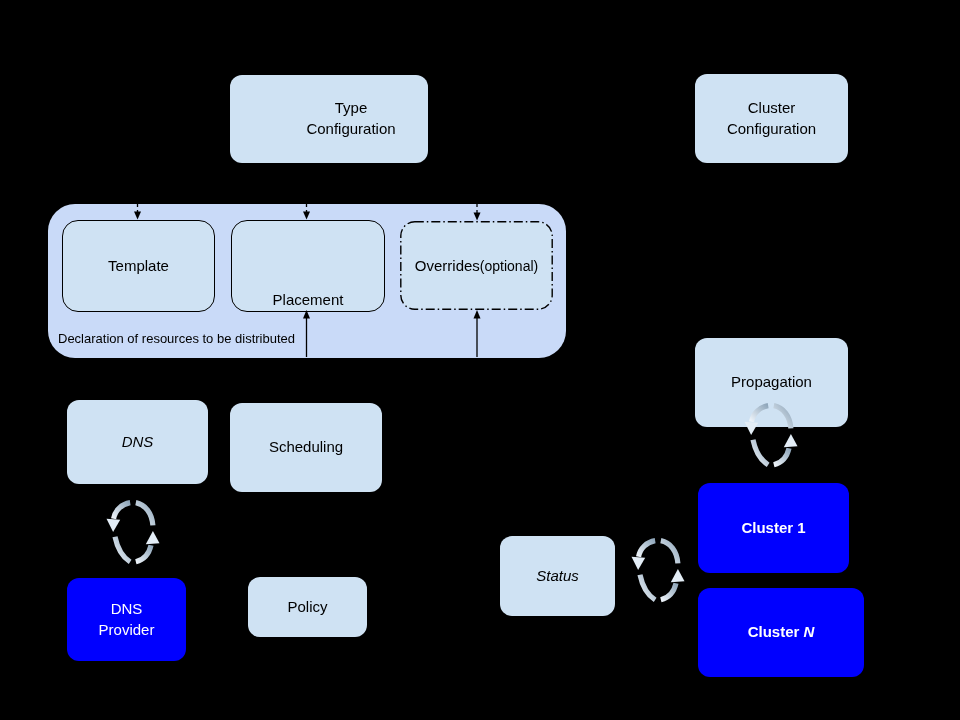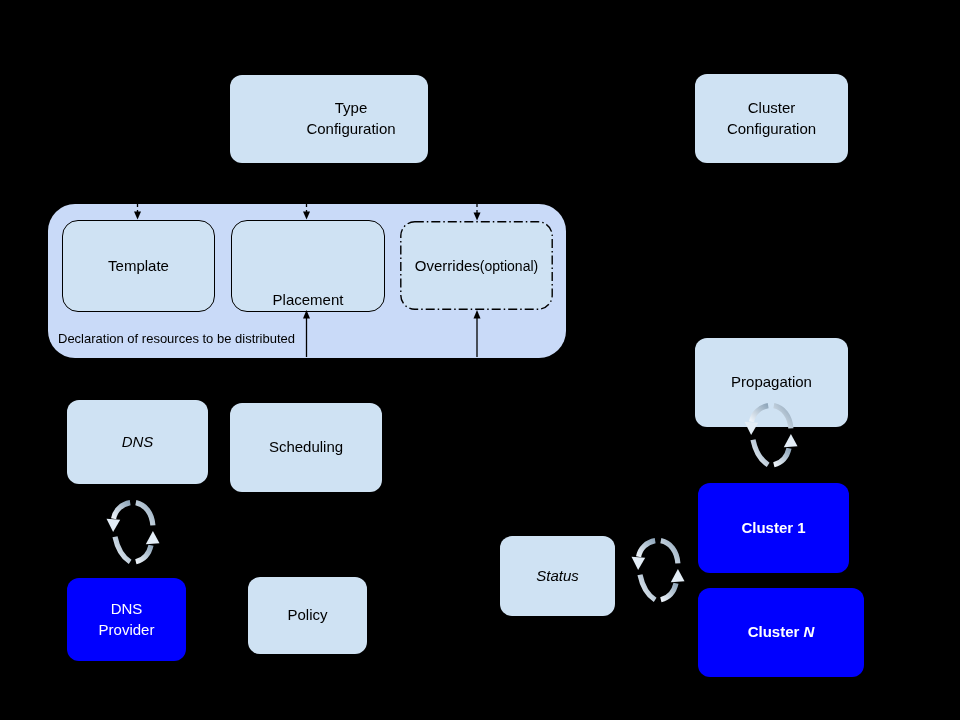--- a/index.html
+++ b/index.html
@@ -110,21 +110,21 @@
   </div>
 
   <div class="box blue" style="left:67px;top:578px;width:119px;height:83px;font-weight:normal;">
     <span class="lbl w2" style="max-width:72px;">DNS Provider</span>
   </div>
 
   <div class="box" style="left:230px;top:403px;width:152px;height:89px;">
     <span class="lbl">Scheduling</span>
   </div>
 
-  <div class="box" style="left:248px;top:577px;width:119px;height:77px;text-align:right;">
+  <div class="box" style="left:248px;top:577px;width:119px;height:60px;text-align:right;">
     <span class="lbl">Policy</span>
   </div>
 
   <div class="box" style="left:695px;top:300px;width:153px;height:89px;margin-top:38px;">
     <span class="lbl">Propagation</span>
   </div>
 
   <div class="box blue" style="left:698px;top:483px;width:151px;height:90px;">
     <span class="lbl">Cluster 1</span>
   </div>

